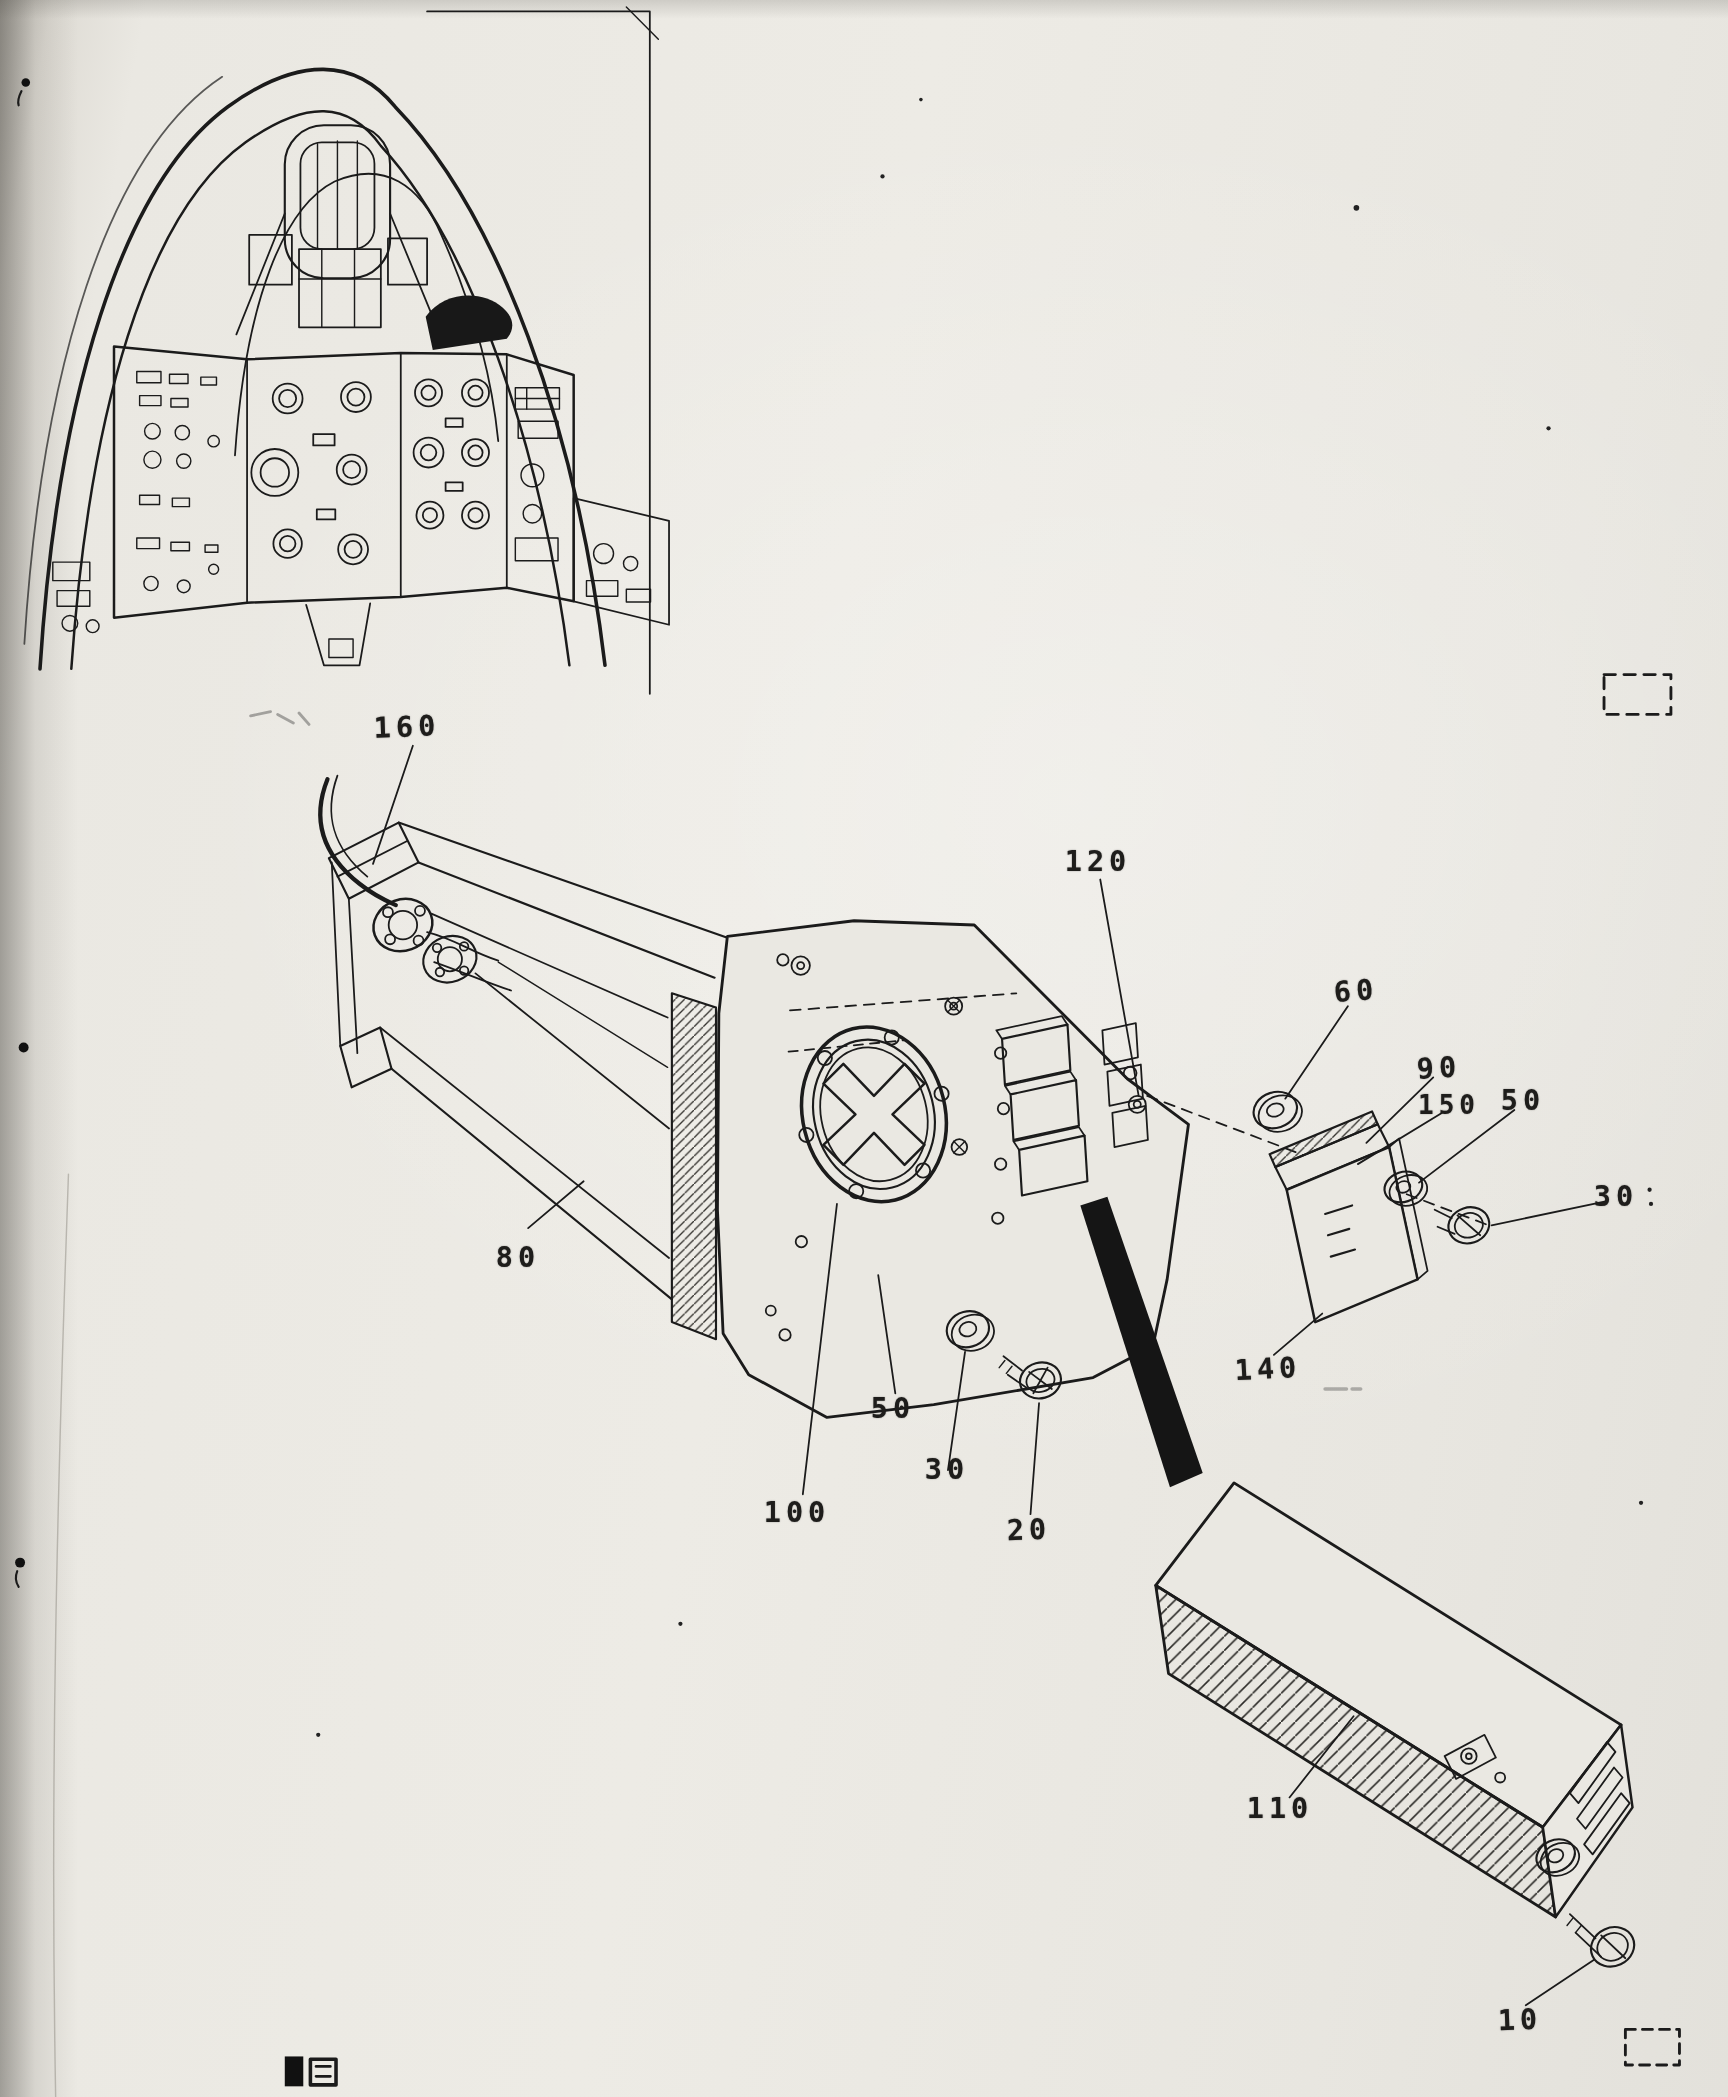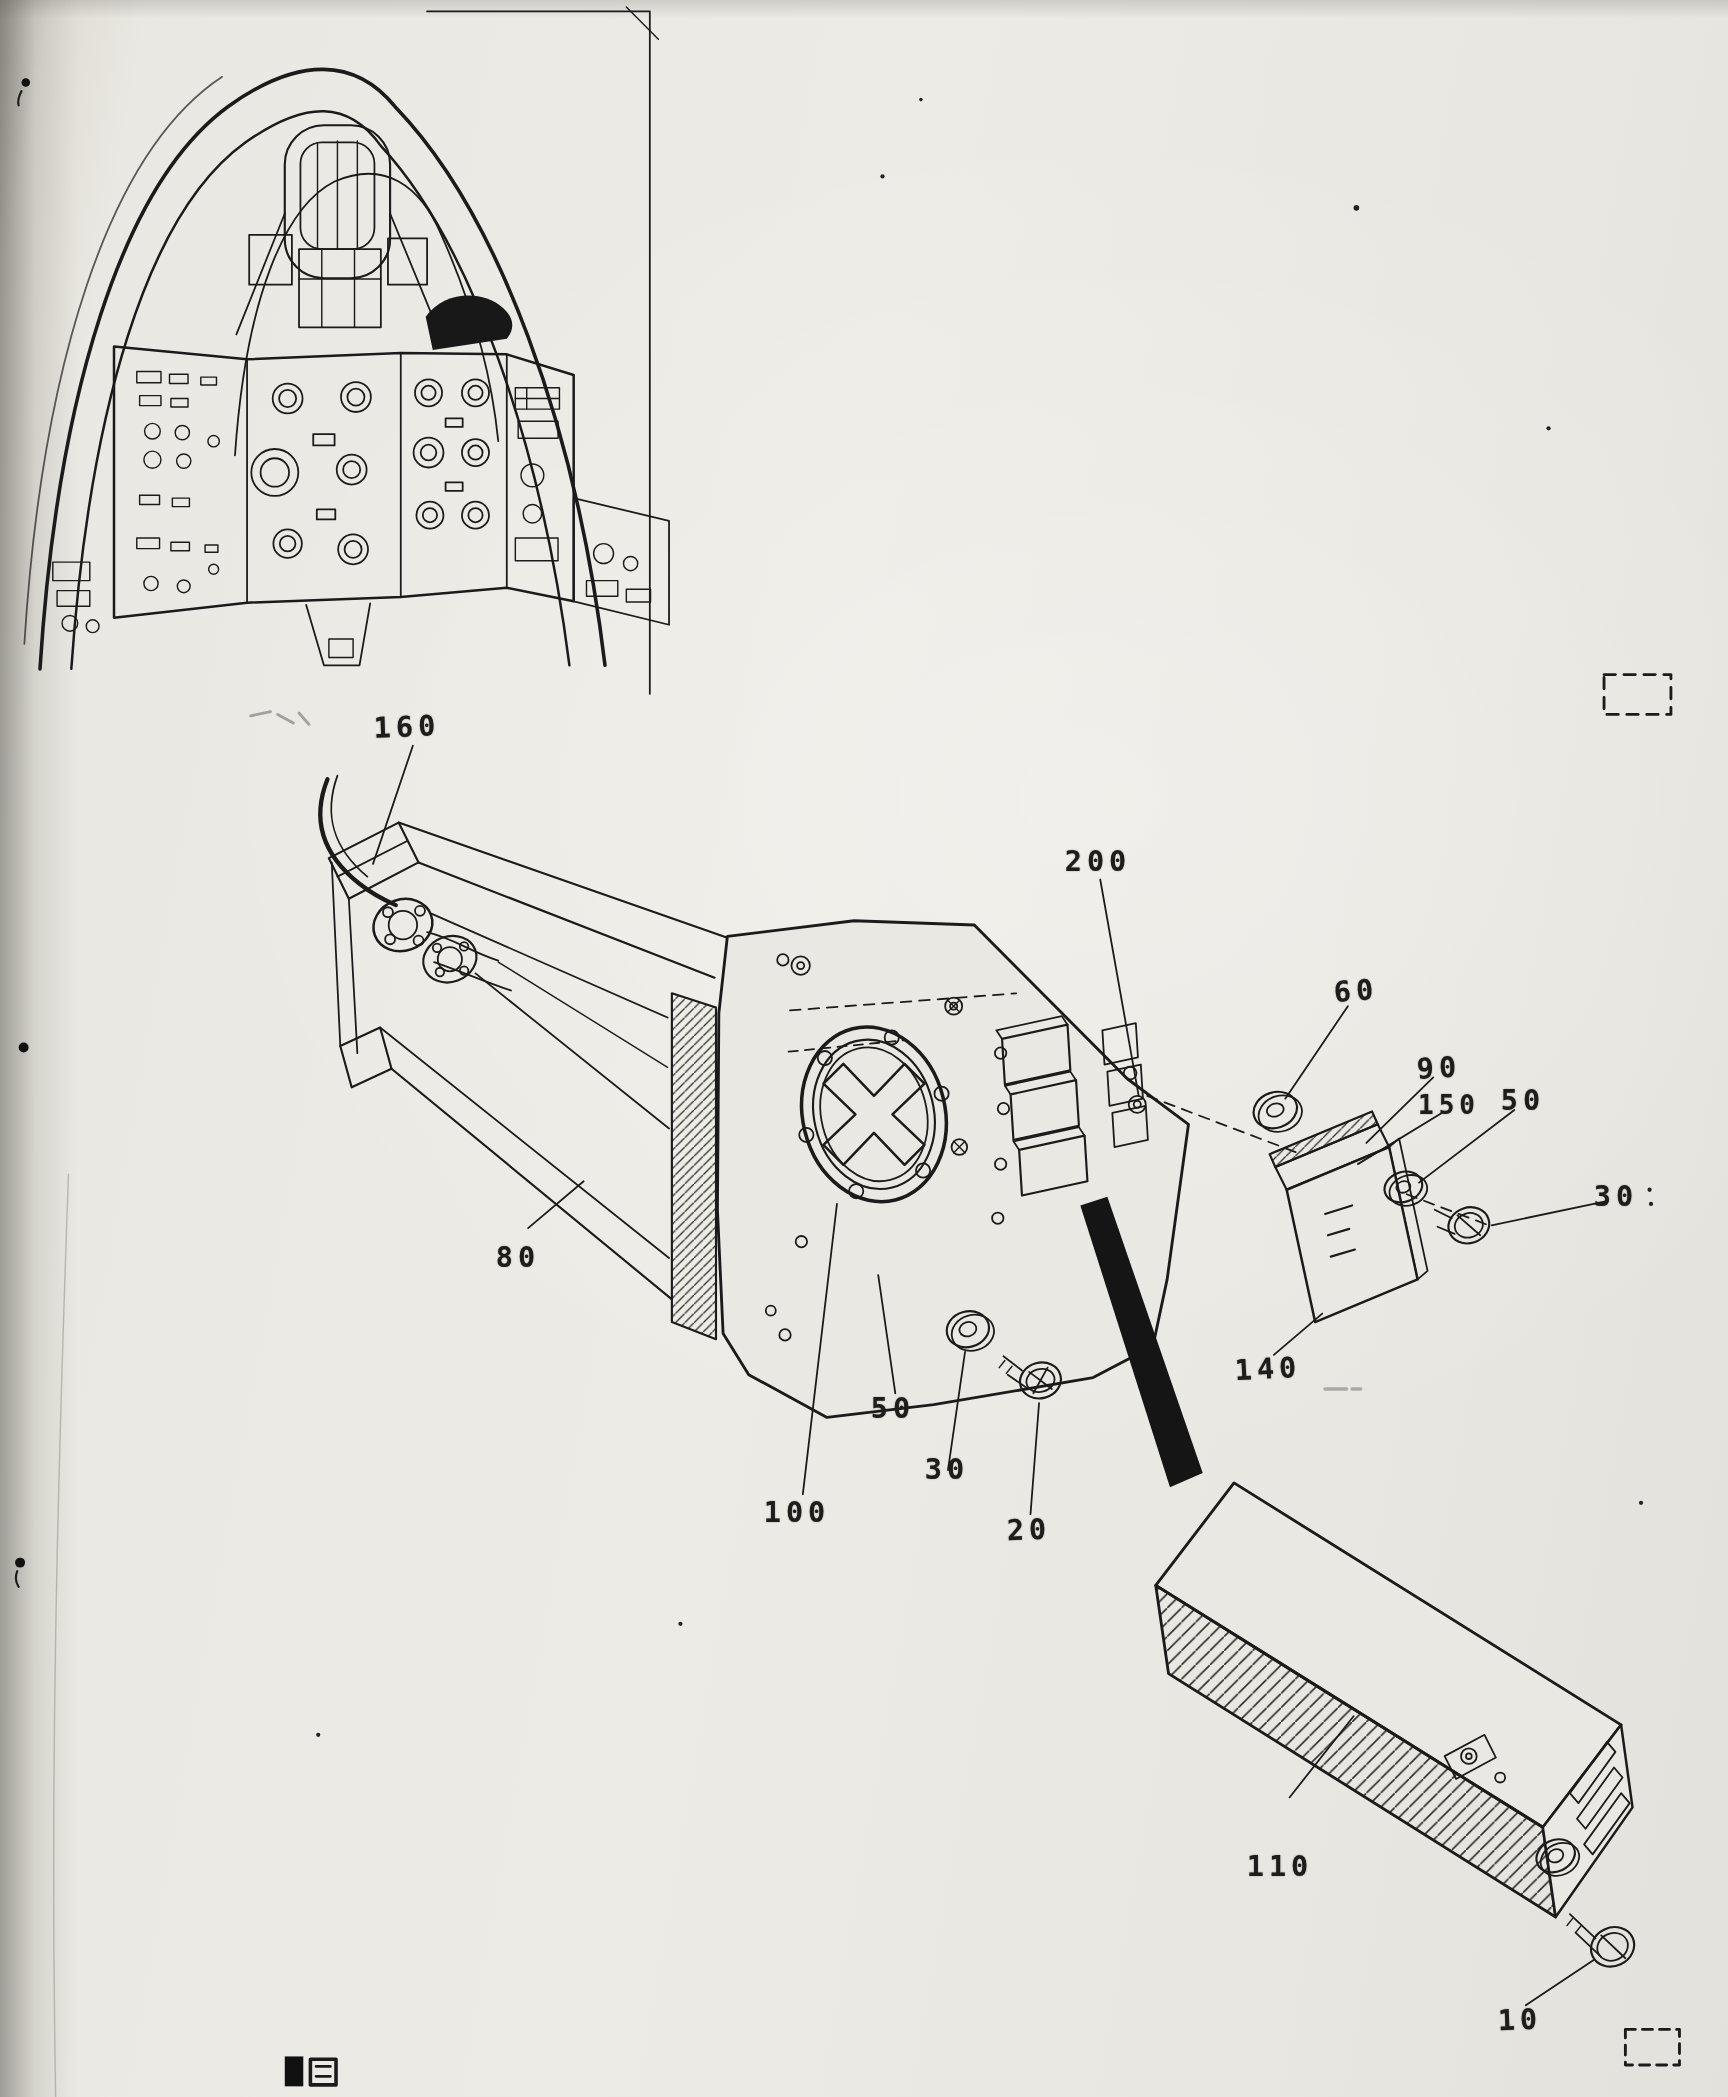--- a/index.html
+++ b/index.html
@@ -371,28 +371,28 @@
         <circle cx="2320" cy="1692" r="3" fill="#222" stroke="none"></circle>
         <circle cx="1294" cy="140" r="2.5" fill="#222" stroke="none"></circle>
         <path d="M352 1006 l28 -6 m10 4 l22 12 m8 -14 l14 16" stroke-width="4" opacity="0.35"></path>
         <path d="M1862 1952 h30 m8 0 h12" stroke-width="5" opacity="0.3"></path>
         <path d="M96 1650 C 80 2100, 70 2500, 78 2947" stroke="#9b988f" stroke-width="2" opacity="0.6"></path>
       </g>
     </g>
   </svg>
 
   <div class="callout" style="left:407px;top:727px;transform:translate(-50%,-50%) rotate(-2deg);">160</div>
-  <div class="callout" style="left:1098px;top:861px;">200</div>
+  <div class="callout" style="left:1098px;top:861px;">120</div>
   <div class="callout" style="left:1356px;top:991px;transform:translate(-50%,-50%) rotate(-4deg);">60</div>
   <div class="callout" style="left:1439px;top:1068px;transform:translate(-50%,-50%) rotate(-3deg);">90</div>
   <div class="callout" style="left:1449px;top:1105px;font-size:26px;">150</div>
   <div class="callout" style="left:1523px;top:1100px;">50</div>
   <div class="callout" style="left:1616px;top:1196px;">30</div>
   <div class="callout" style="left:518px;top:1241px;margin-top:16px;">80</div>
   <div class="callout" style="left:893px;top:1408px;">50</div>
   <div class="callout" style="left:797px;top:1512px;">100</div>
   <div class="callout" style="left:947px;top:1469px;">30</div>
   <div class="callout" style="left:1029px;top:1530px;transform:translate(-50%,-50%) rotate(-2deg);">20</div>
   <div class="callout" style="left:1268px;top:1369px;transform:translate(-50%,-50%) rotate(-3deg);">140</div>
-  <div class="callout" style="left:1280px;top:1866px;text-align:right;">110</div>
+  <div class="callout" style="left:1280px;top:1808px;text-align:right;">110</div>
   <div class="callout" style="left:1520px;top:2020px;transform:translate(-50%,-50%) rotate(-2deg);">10</div>
 </div>
 
 
 </body></html>

